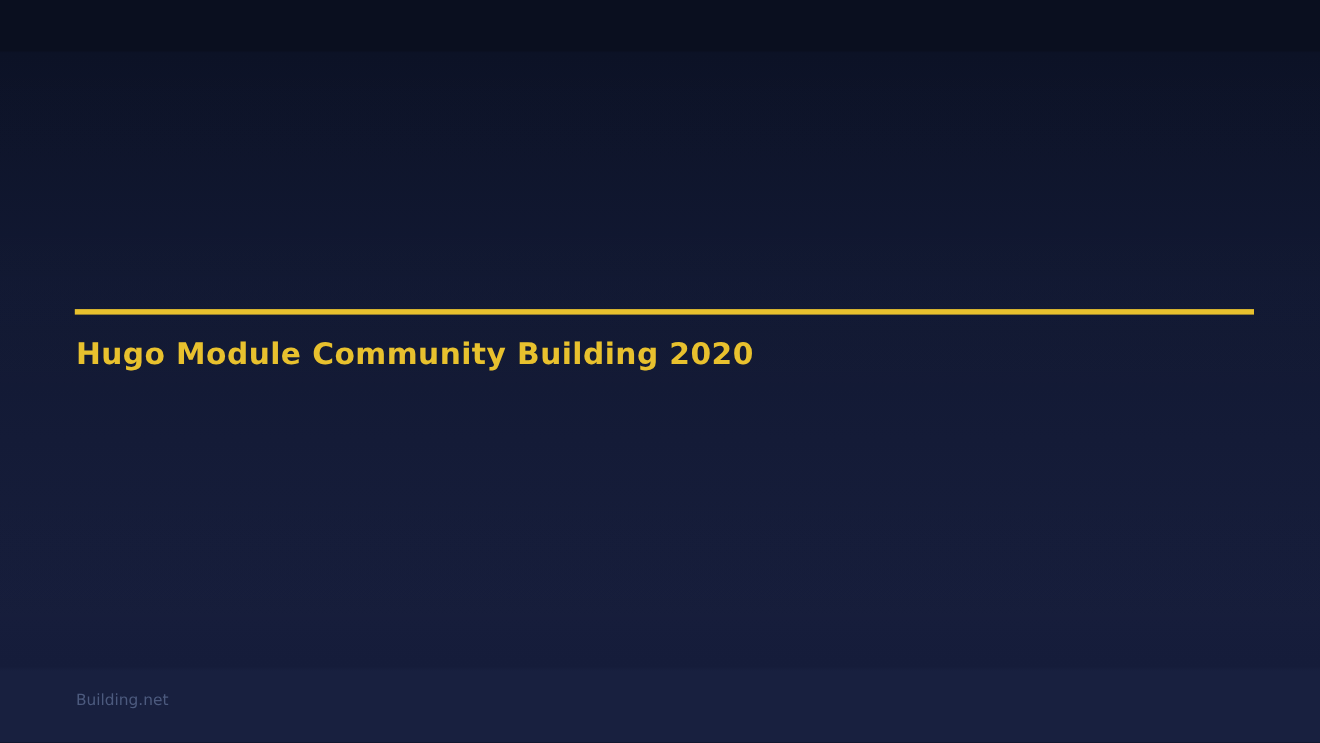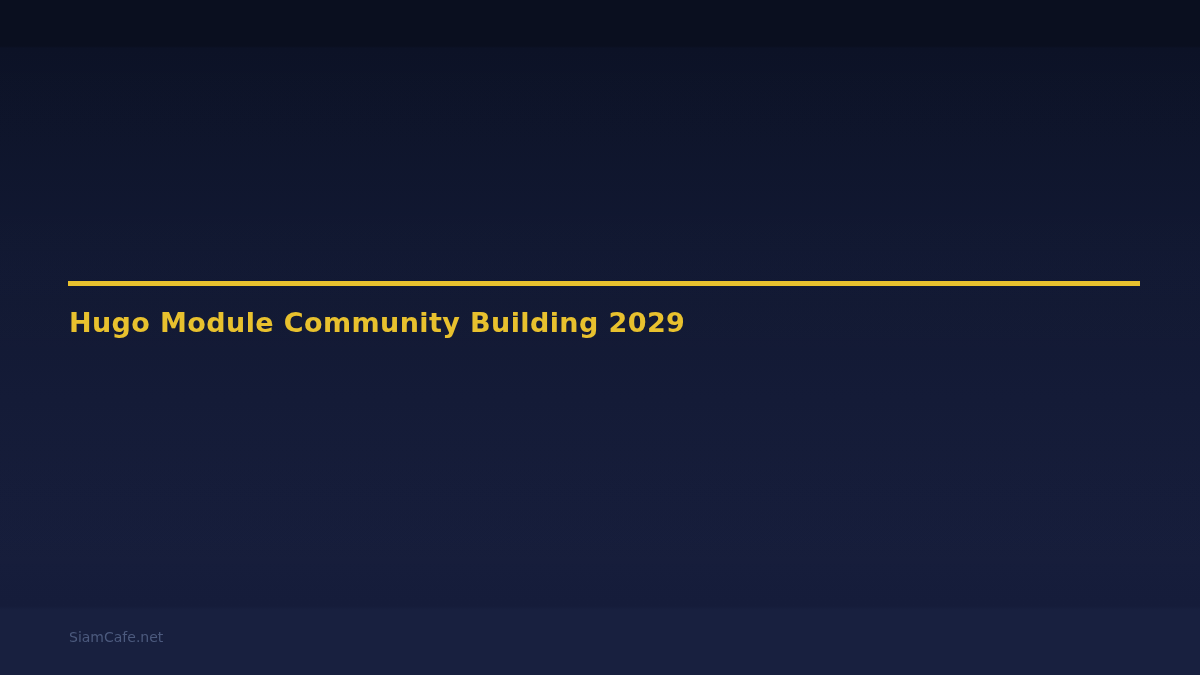--- a/index.html
+++ b/index.html
@@ -96,20 +96,20 @@
 </style>
 </head>
 <body>
 
 <div class="slide">
 
   <div class="slide-banding"></div>
 
   <div class="title-block">
     <div class="accent-rule"></div>
-    <h1 class="slide-title">Hugo Module Community Building 2029</h1>
+    <h1 class="slide-title">Hugo Module Community Building 2020</h1>
   </div>
 
   <div class="footer">
-    <div class="footer-text">SiamCafe.net</div>
+    <div class="footer-text">Building.net</div>
   </div>
 
 </div>
 
 </body></html>

